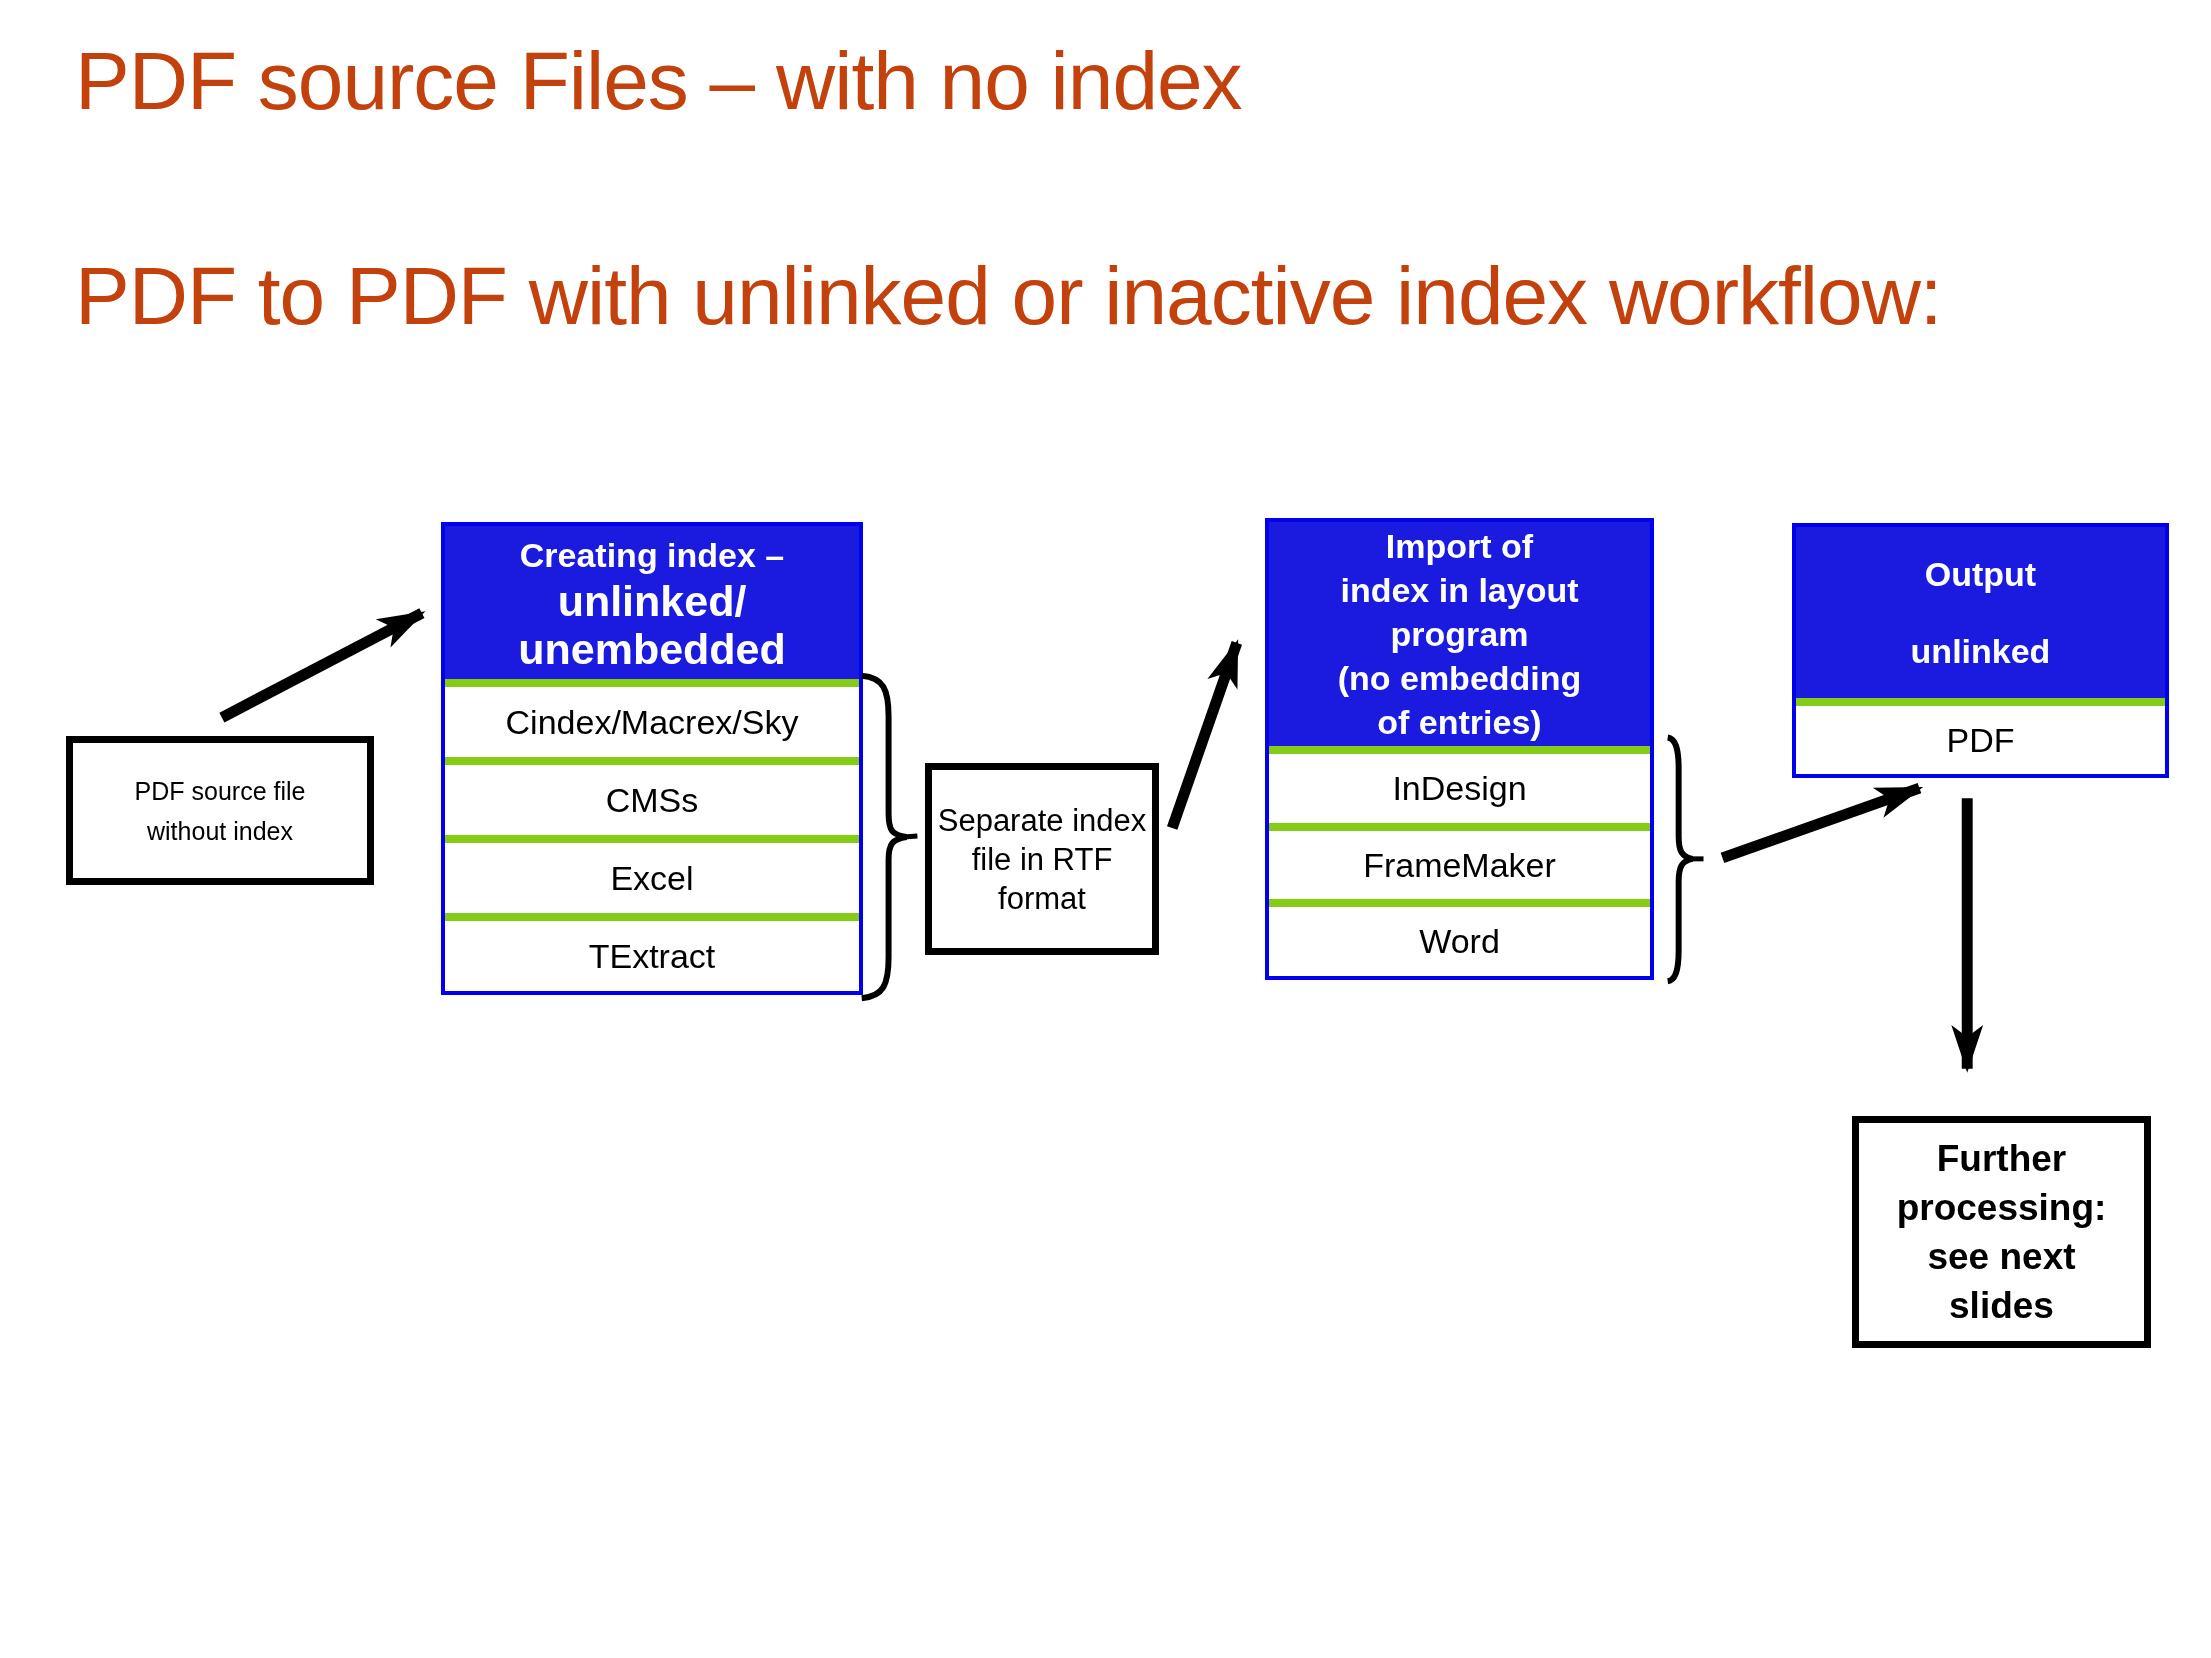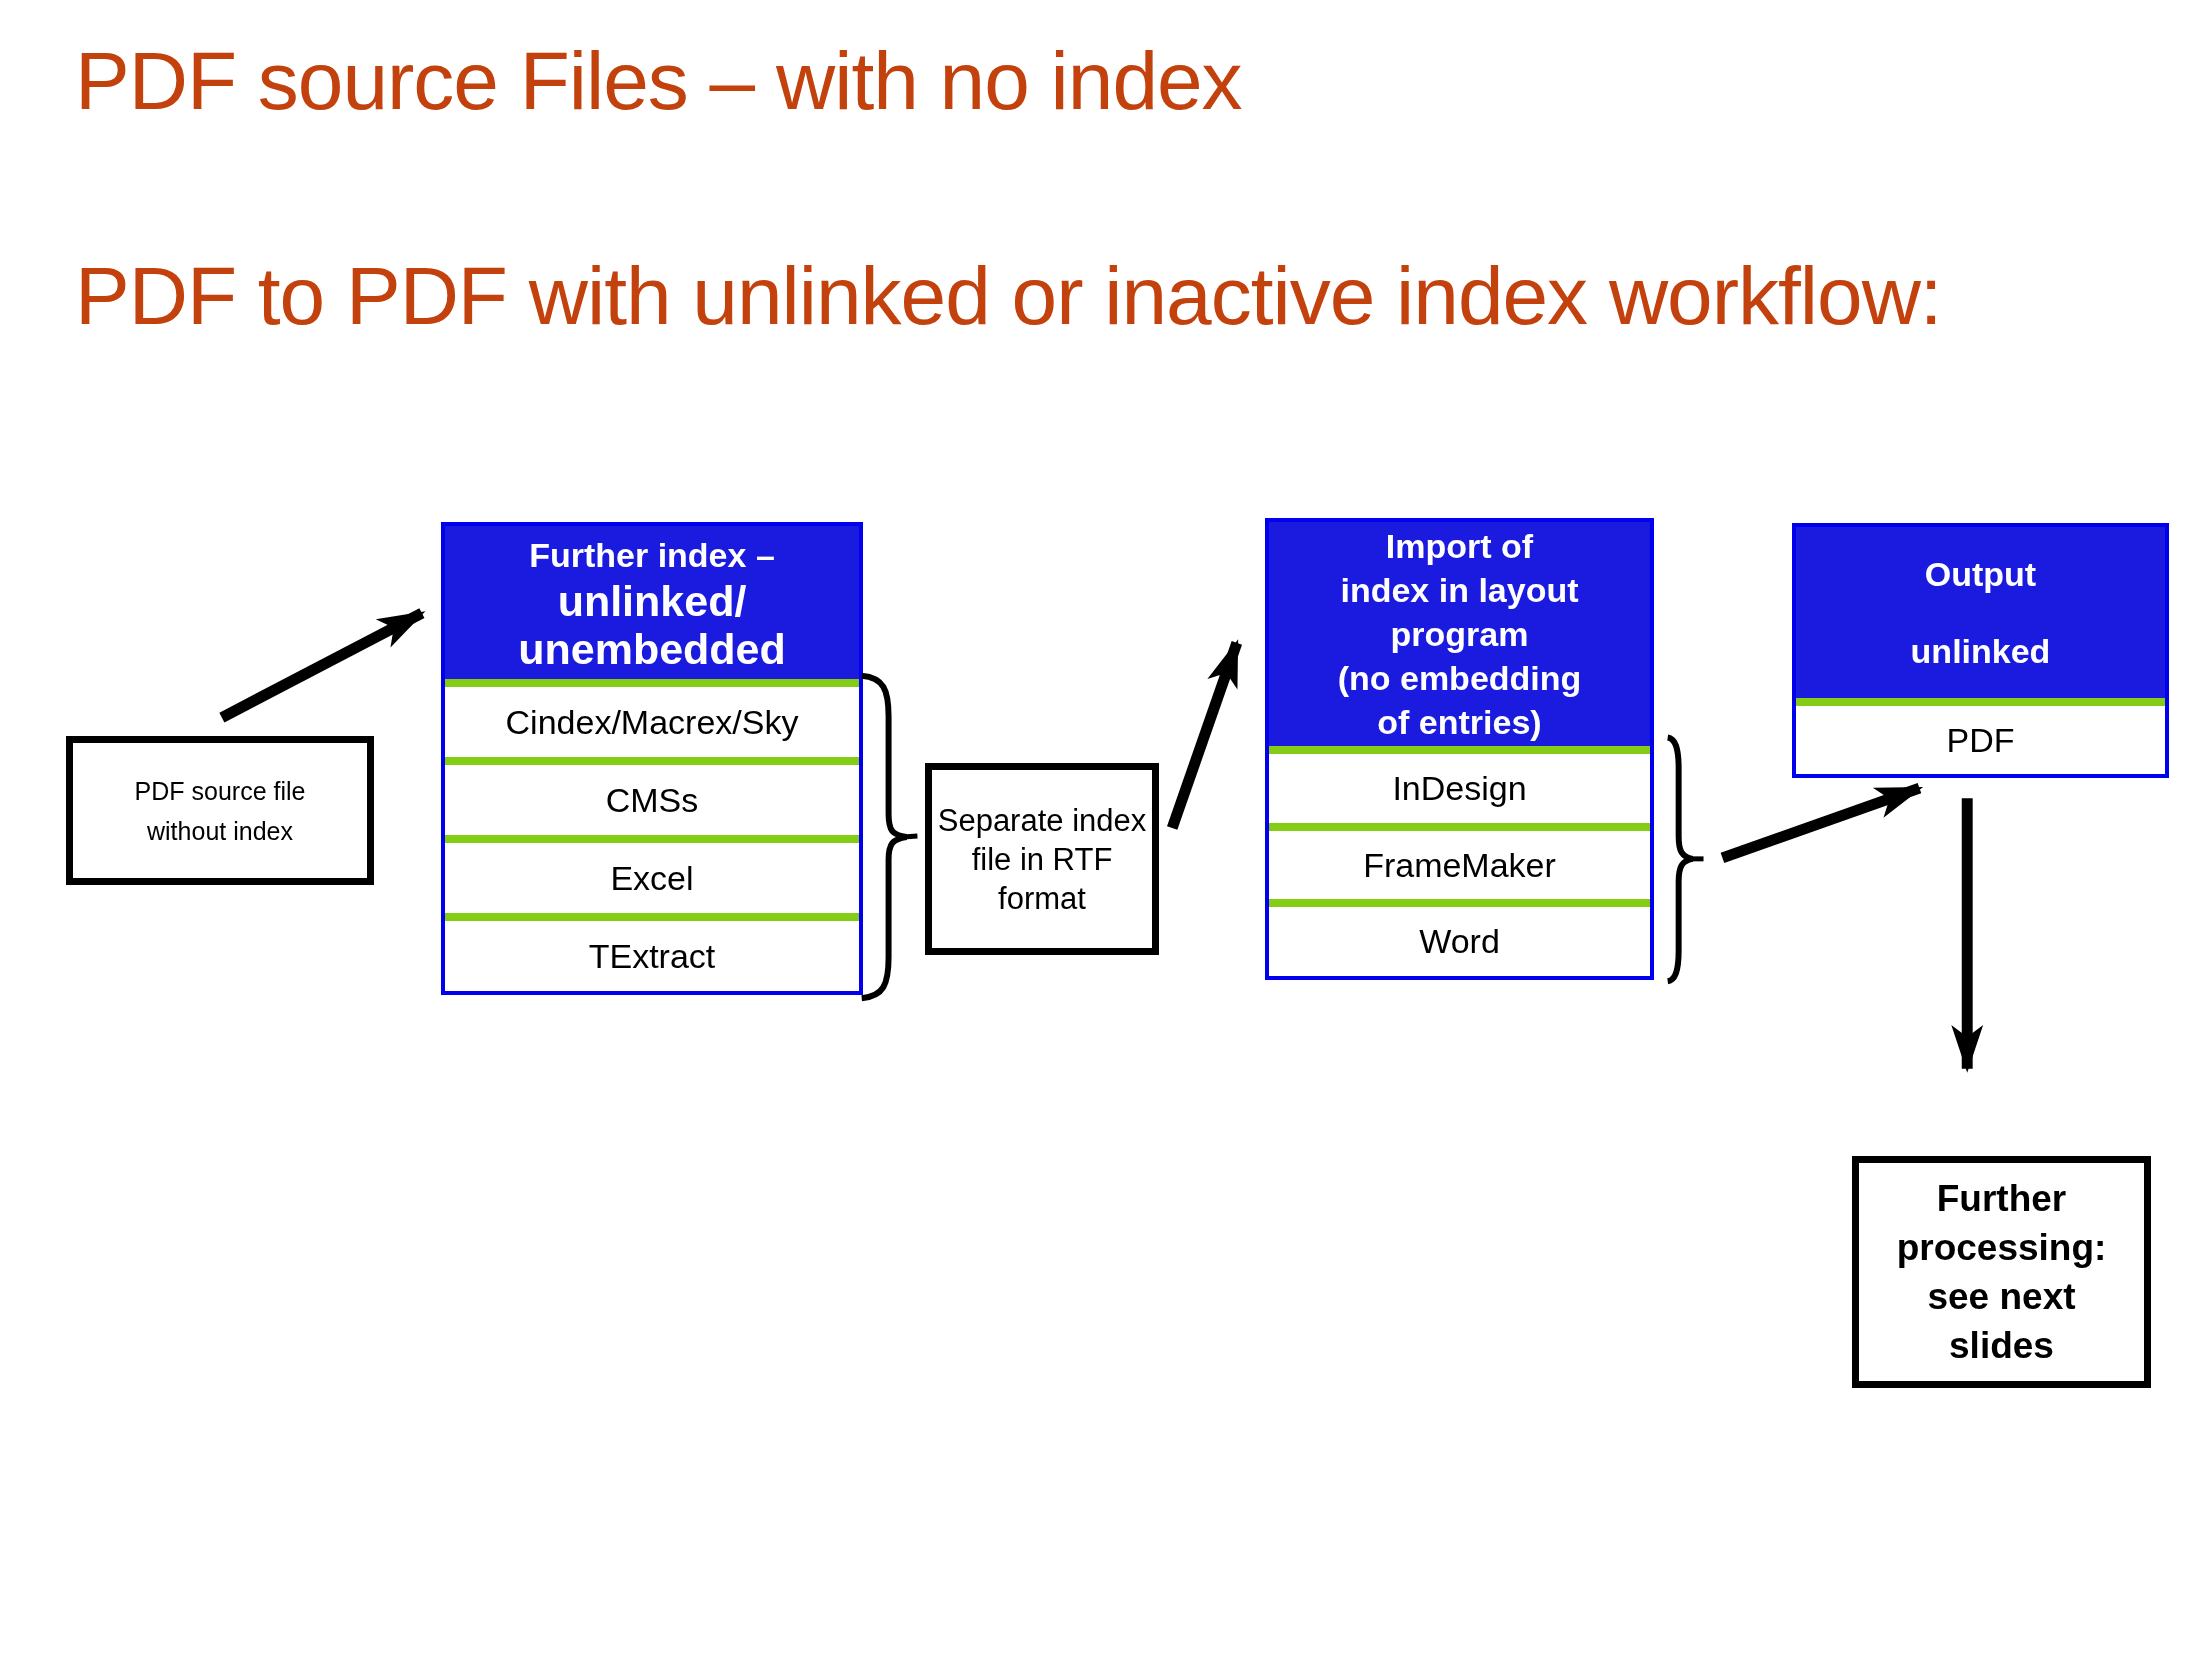--- a/index.html
+++ b/index.html
@@ -33,21 +33,21 @@
     box-sizing: border-box;
     border: 7px solid #000;
     background: #fff;
     display: flex;
     align-items: center;
     justify-content: center;
     text-align: center;
   }
   .bbox-source  { left: 66px;   top: 736px;  width: 308px; height: 149px; font-size: 25px; line-height: 40px; }
   .bbox-sep     { left: 925px;  top: 763px;  width: 234px; height: 192px; font-size: 31px; line-height: 39px; }
-  .bbox-further { left: 1852px; top: 1156px; width: 299px; height: 232px; font-size: 37px; line-height: 49px; font-weight: bold; }
+  .bbox-further { left: 1852px; top: 1116px; width: 299px; height: 232px; font-size: 37px; line-height: 49px; font-weight: bold; }
 
   
   .panel {
     position: absolute;
     box-sizing: border-box;
     border: 4px solid #0000ee;
     background: #fff;
     display: flex;
     flex-direction: column;
   }
@@ -104,21 +104,21 @@
   <div class="title title-1">PDF source Files – with no index</div>
   <div class="title title-2">PDF to PDF with unlinked or inactive index workflow:</div>
 
   <div class="bbox bbox-source">
     <span class="pre">PDF source file
 without index</span>
   </div>
 
   <div class="panel panel-creating">
     <div class="panel-header">
-      <div class="hdr-small">Further index –</div>
+      <div class="hdr-small">Creating index –</div>
       <div class="hdr-big pre">unlinked/
 unembedded</div>
     </div>
     <div class="panel-row">
       <span>Cindex/Macrex/Sky</span>
     </div>
     <div class="panel-row">
       <span>CMSs</span>
     </div>
     <div class="panel-row">

